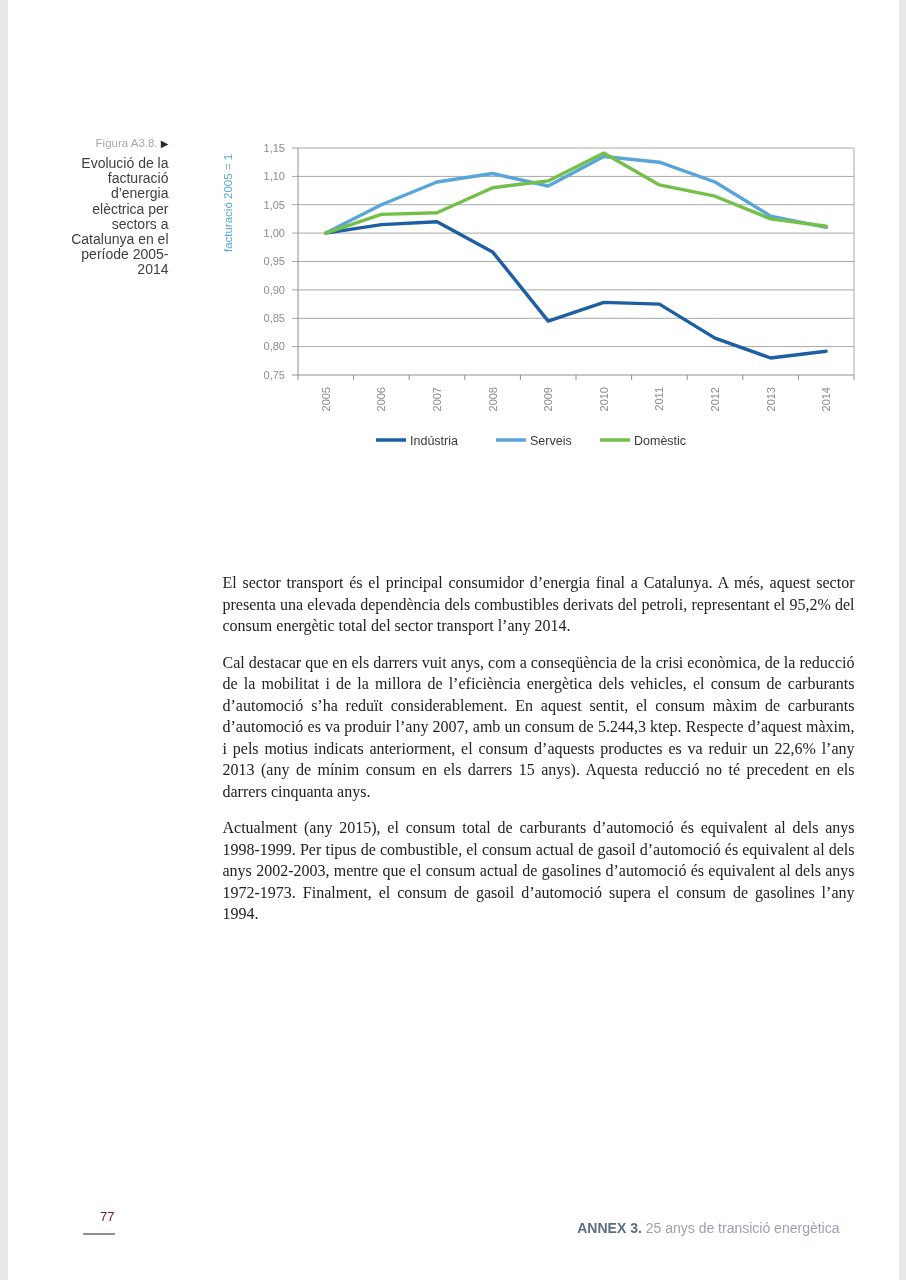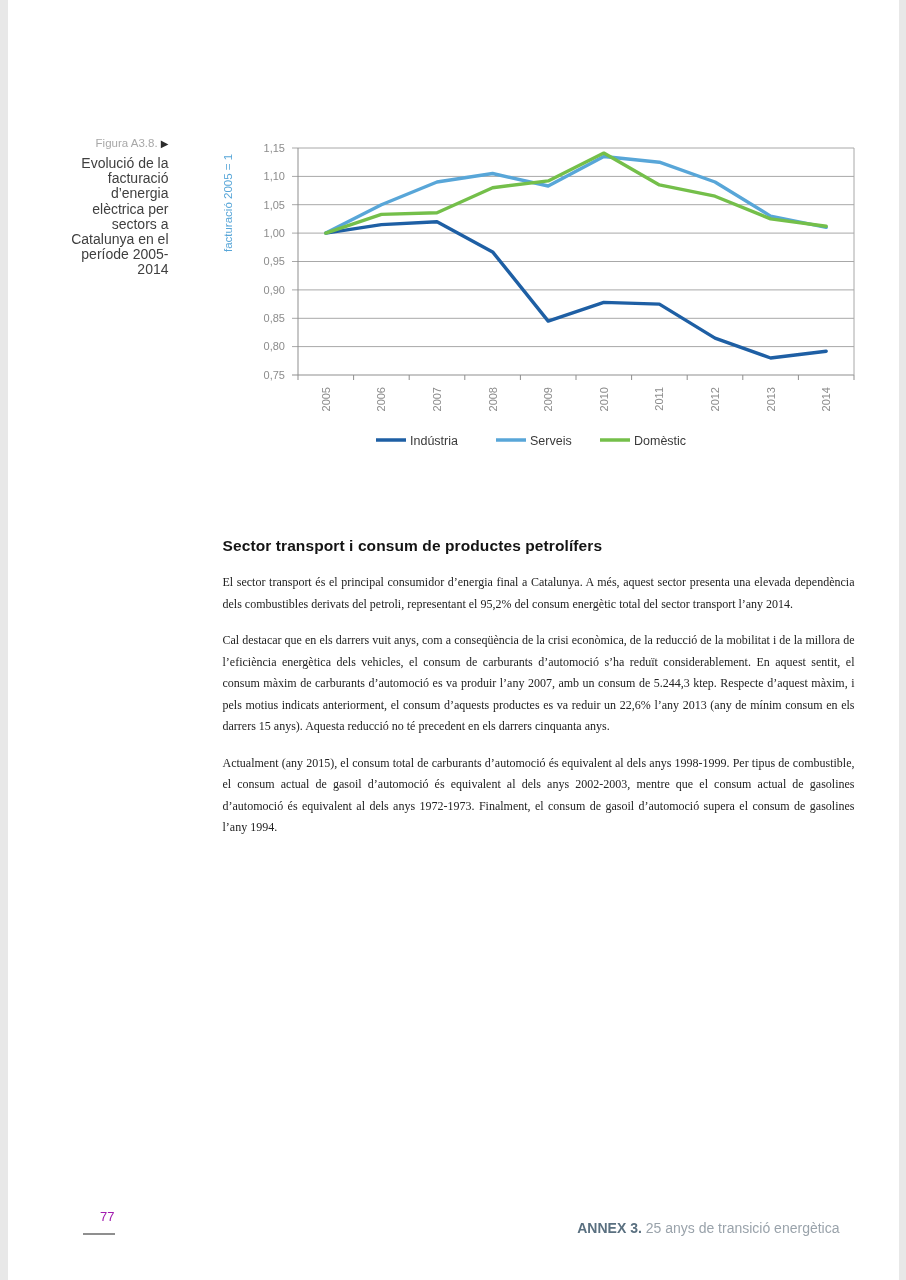--- a/index.html
+++ b/index.html
@@ -28,28 +28,28 @@
   .chart-wrap svg{display:block;}
   .chart-wrap text{font-family:"Liberation Sans",sans-serif;}
   
   .section-heading{
     position:absolute;left:215px;top:537px;width:632px;
     font-size:15.5px;font-weight:bold;color:#141414;letter-spacing:.1px;
   }
   .bodycopy{
     position:absolute;left:215px;top:572px;width:632px;
     font-family:"Liberation Serif",serif;
-    font-size:12px;line-height:21.5px;color:#222222;
+    font-size:16px;line-height:21.5px;color:#222222;
     text-align:justify;
   }
   .bodycopy p{margin:0 0 15px 0;}
   
   .page-number{
     position:absolute;left:75px;top:1209px;width:32px;
-    text-align:right;font-size:13px;color:#a21caf;
+    text-align:right;font-size:13px;color:#7f1d1d;
     padding-bottom:9px;border-bottom:2px solid #8f8f8f;
   }
   .footer-right{
     position:absolute;right:59px;top:1220px;
     font-size:14px;color:#9aa3ab;text-align:right;white-space:nowrap;
   }
   .footer-right .annex{font-weight:bold;color:#5a7080;}
 </style>
 </head>
 <body>
@@ -113,21 +113,20 @@
         <text transform="translate(24,68) rotate(-90)" text-anchor="middle" font-size="11.5" fill="#58a6d8">facturació 2005 = 1</text>
         <line x1="168" y1="305" x2="198" y2="305" stroke="#1e5fa4" stroke-width="3.5"></line>
         <text x="202" y="309.5" font-size="12.5" fill="#3a3a3a">Indústria</text>
         <line x1="288" y1="305" x2="318" y2="305" stroke="#58a6d8" stroke-width="3.5"></line>
         <text x="322" y="309.5" font-size="12.5" fill="#3a3a3a">Serveis</text>
         <line x1="392" y1="305" x2="422" y2="305" stroke="#74bf4a" stroke-width="3.5"></line>
         <text x="426" y="309.5" font-size="12.5" fill="#3a3a3a">Domèstic</text>
       </svg>
   </div>
 
-  <div class="section-heading">Sector transport i consum de productes petrolífers</div>
 
   <div class="bodycopy">
     <p>El sector transport és el principal consumidor d’energia final a Catalunya. A més, aquest sector presenta una elevada dependència dels combustibles derivats del petroli, representant el 95,2% del consum energètic total del sector transport l’any 2014.</p>
     <p>Cal destacar que en els darrers vuit anys, com a conseqüència de la crisi econòmica, de la reducció de la mobilitat i de la millora de l’eficiència energètica dels vehicles, el consum de carburants d’automoció s’ha reduït considerablement. En aquest sentit, el consum màxim de carburants d’automoció es va produir l’any 2007, amb un consum de 5.244,3 ktep. Respecte d’aquest màxim, i pels motius indicats anteriorment, el consum d’aquests productes es va reduir un 22,6% l’any 2013 (any de mínim consum en els darrers 15 anys). Aquesta reducció no té precedent en els darrers cinquanta anys.</p>
     <p>Actualment (any 2015), el consum total de carburants d’automoció és equivalent al dels anys 1998-1999. Per tipus de combustible, el consum actual de gasoil d’automoció és equivalent al dels anys 2002-2003, mentre que el consum actual de gasolines d’automoció és equivalent al dels anys 1972-1973. Finalment, el consum de gasoil d’automoció supera el consum de gasolines l’any 1994.</p>
   </div>
 
   <div class="page-number">77</div>
 
   <div class="footer-right">

